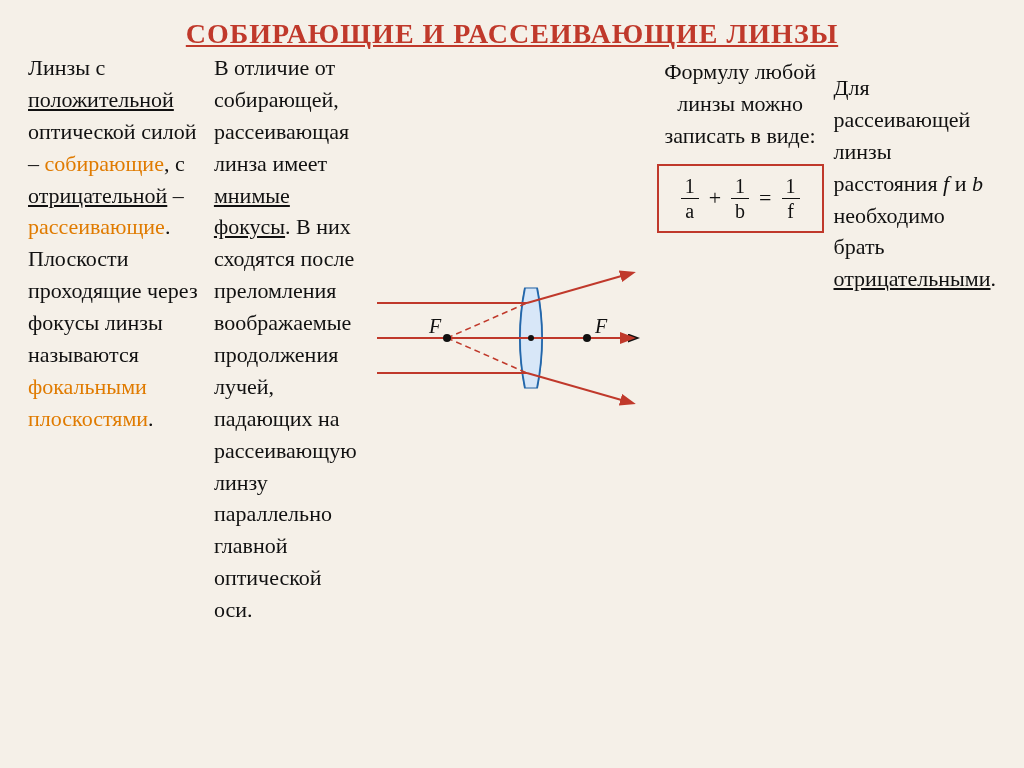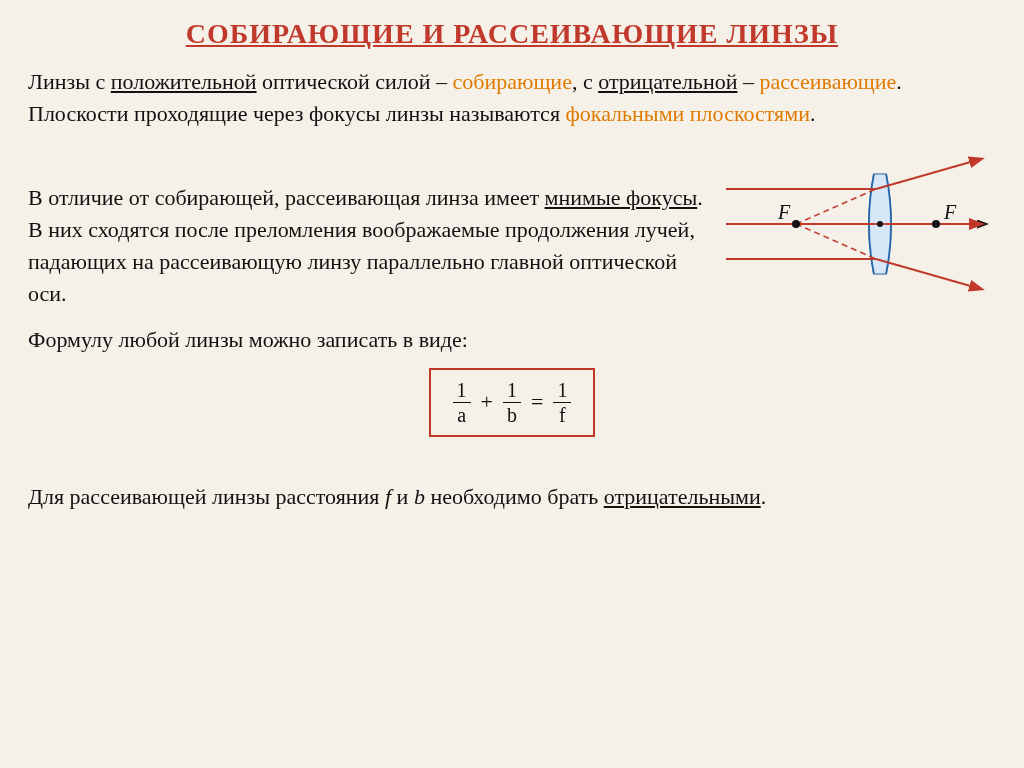--- a/index.html
+++ b/index.html
@@ -13,56 +13,57 @@
       overflow: hidden;
       padding: 18px 28px 18px 28px;
     }
 
     h1.title {
       text-align: center;
       font-size: 28px;
       font-weight: bold;
       text-decoration: underline;
       color: #c0392b;
-      margin-bottom: 16px;
+      margin-bottom: 2px;
       letter-spacing: 1px;
     }
 
     .content {
       display: flex;
-      flex-direction: column;
+      flex-direction: row;
       gap: 10px;
     }
 
     .paragraph {
       line-height: 1.45;
     }
 
     .orange { color: #e07b00; }
     .underline { text-decoration: underline; }
 
     .section-with-diagram {
       display: flex;
-      align-items: flex-end;
+      align-items: center;
       gap: 10px;
     }
 
     .text-block {
       flex: 1;
     }
 
     .diagram-block {
       width: 280px;
       flex-shrink: 0;
       margin-top: 4px;
     }
 
     .formula-section {
       margin: 4px 0 8px 0;
       line-height: 1.45;
+      text-align: center;
     }
 
     .formula-box {
       display: inline-block;
       border: 2px solid #c0392b;
       padding: 6px 18px;
       margin: 6px auto;
       background: #f5f0e8;
     }
 

